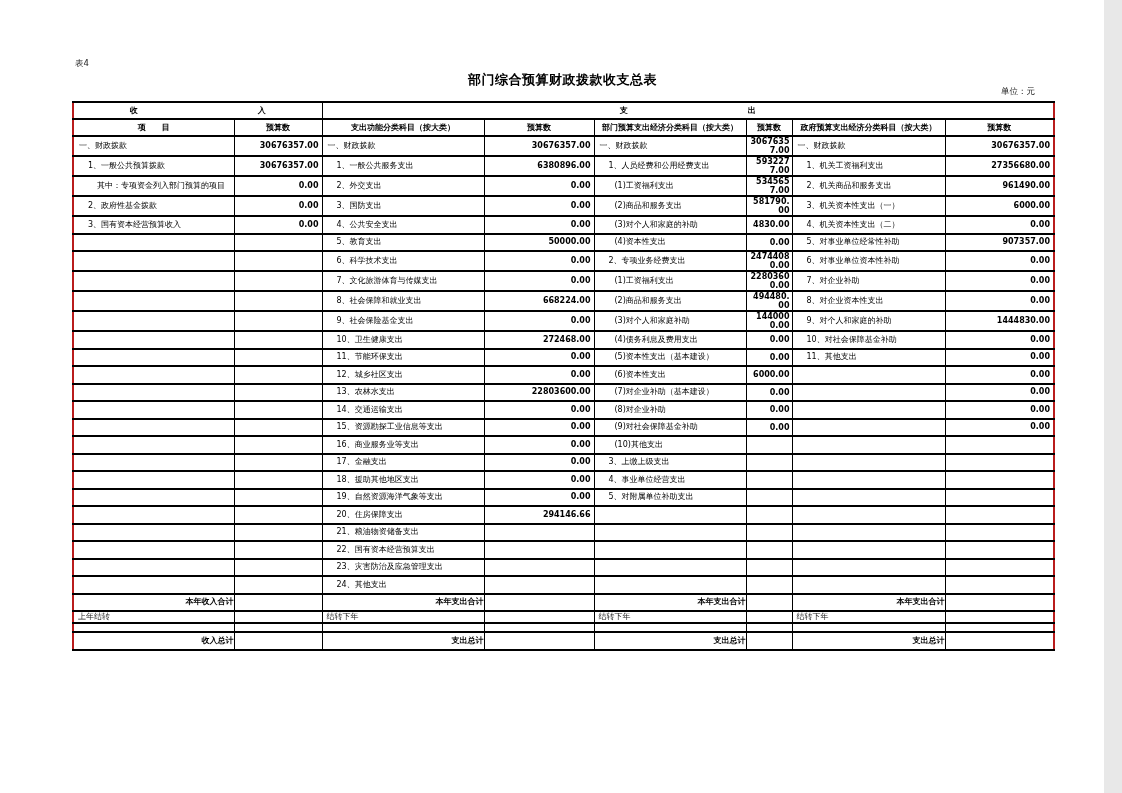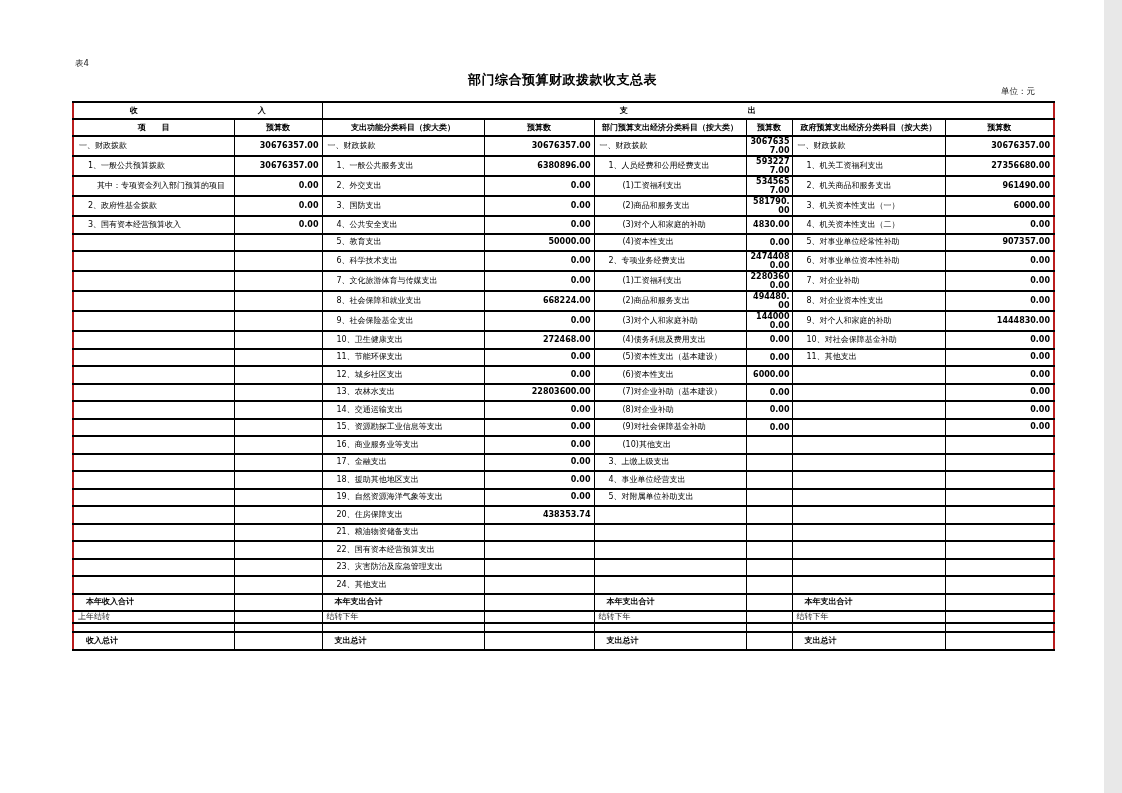--- a/index.html
+++ b/index.html
@@ -68,39 +68,39 @@
   tbody tr.carry { height: 11px; }
   tbody tr.spacer { height: 9px; }
   td.lbl {
     text-align: left;
     white-space: nowrap;
     font-size: 8px;
   }
   td.lbl.ind0 { padding-left: 5px; }
   td.lbl.ind1 { padding-left: 14px; }
   td.lbl.ind2 { padding-left: 23px; }
-  td.lbl.ind3 { padding-left: 28px; }
+  td.lbl.ind3 { padding-left: 20px; }
   td.val {
     text-align: right;
     font-weight: bold;
     padding-right: 3px;
     padding-left: 2px;
     white-space: nowrap;
     font-size: 8px;
   }
   td.val.wrap {
     white-space: normal;
     word-break: break-all;
     line-height: 9px;
     padding-right: 2px;
   }
   tr.total td.lbl, tr.grand td.lbl {
-    text-align: left;
+    text-align: right;
     font-weight: bold;
-    padding-left: 12px;
+    padding-left: 0;
   }
   tr.carry td.lbl {
     padding-left: 4px;
     color: #222;
     font-weight: normal;
   }
 </style>
 </head>
 <body>
 
@@ -337,21 +337,21 @@
           <td class="val">0.00</td>
           <td class="lbl ind1">5、对附属单位补助支出</td>
           <td class="val wrap"></td>
           <td class="lbl ind0"></td>
           <td class="val"></td>
         </tr>
         <tr class="data">
           <td class="lbl ind0"></td>
           <td class="val"></td>
           <td class="lbl ind1">20、住房保障支出</td>
-          <td class="val">438353.74</td>
+          <td class="val">294146.66</td>
           <td class="lbl ind0"></td>
           <td class="val wrap"></td>
           <td class="lbl ind0"></td>
           <td class="val"></td>
         </tr>
         <tr class="data">
           <td class="lbl ind0"></td>
           <td class="val"></td>
           <td class="lbl ind1">21、粮油物资储备支出</td>
           <td class="val"></td>

